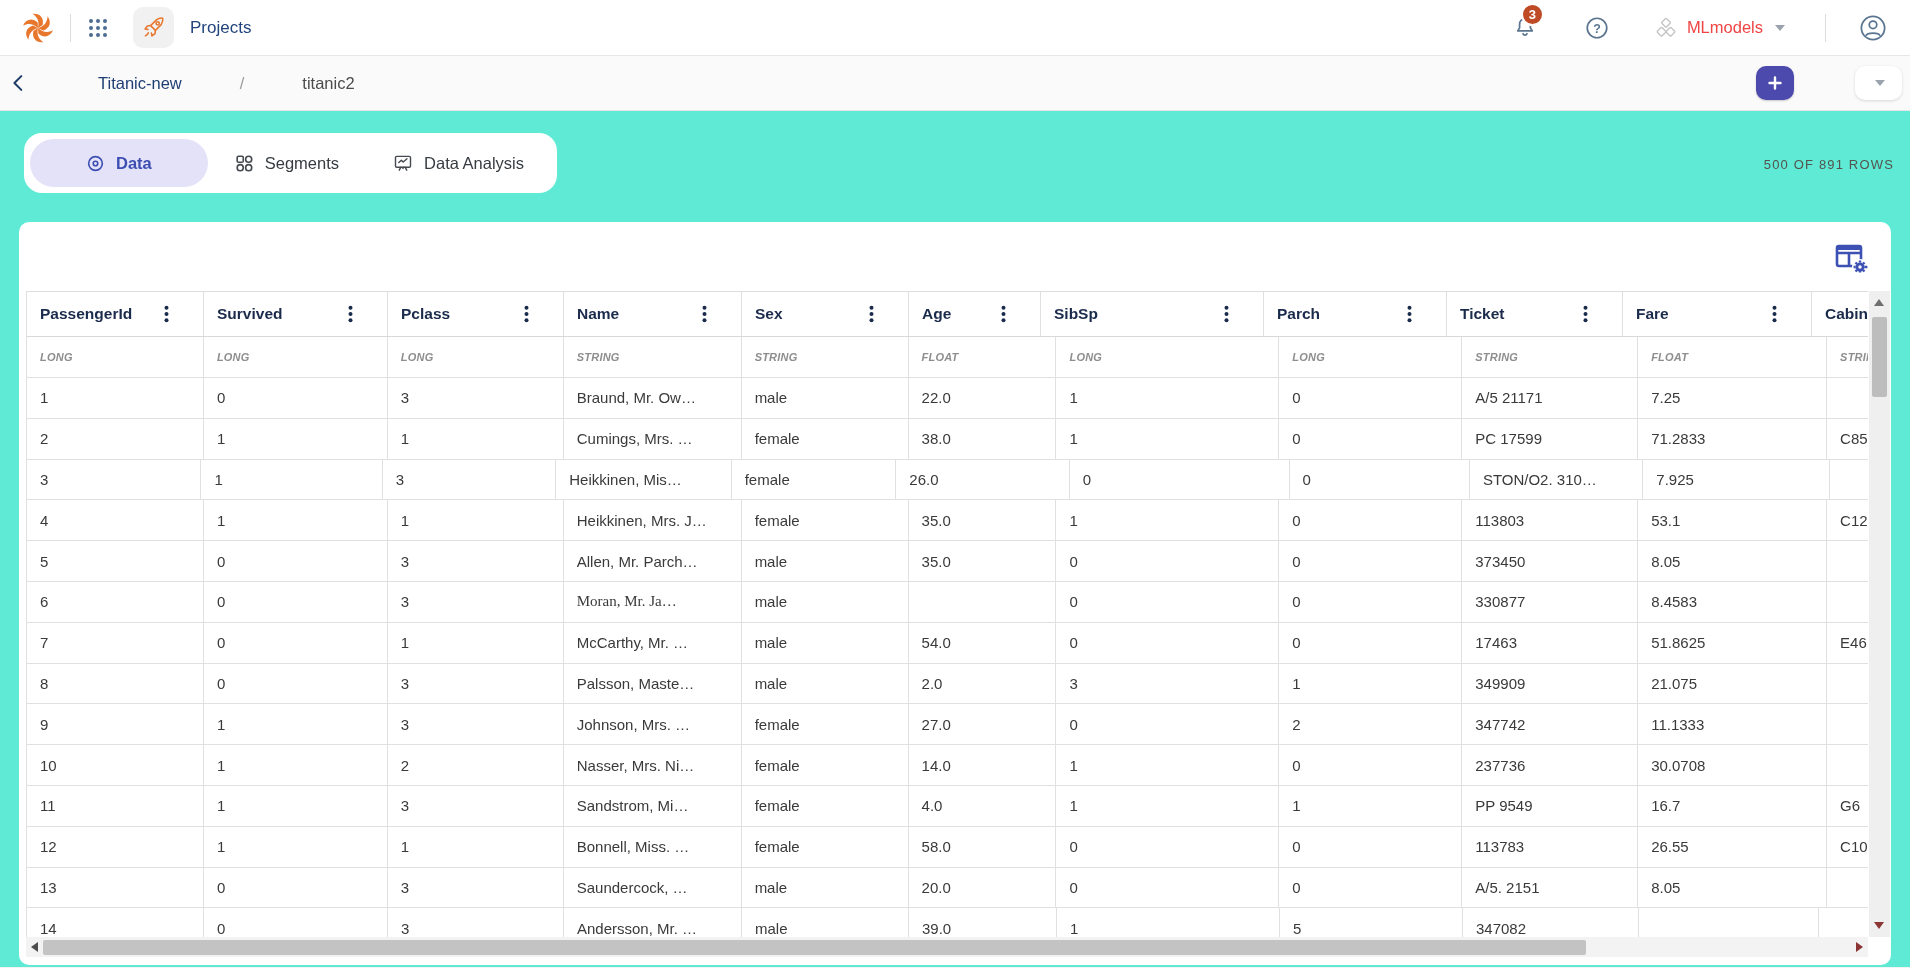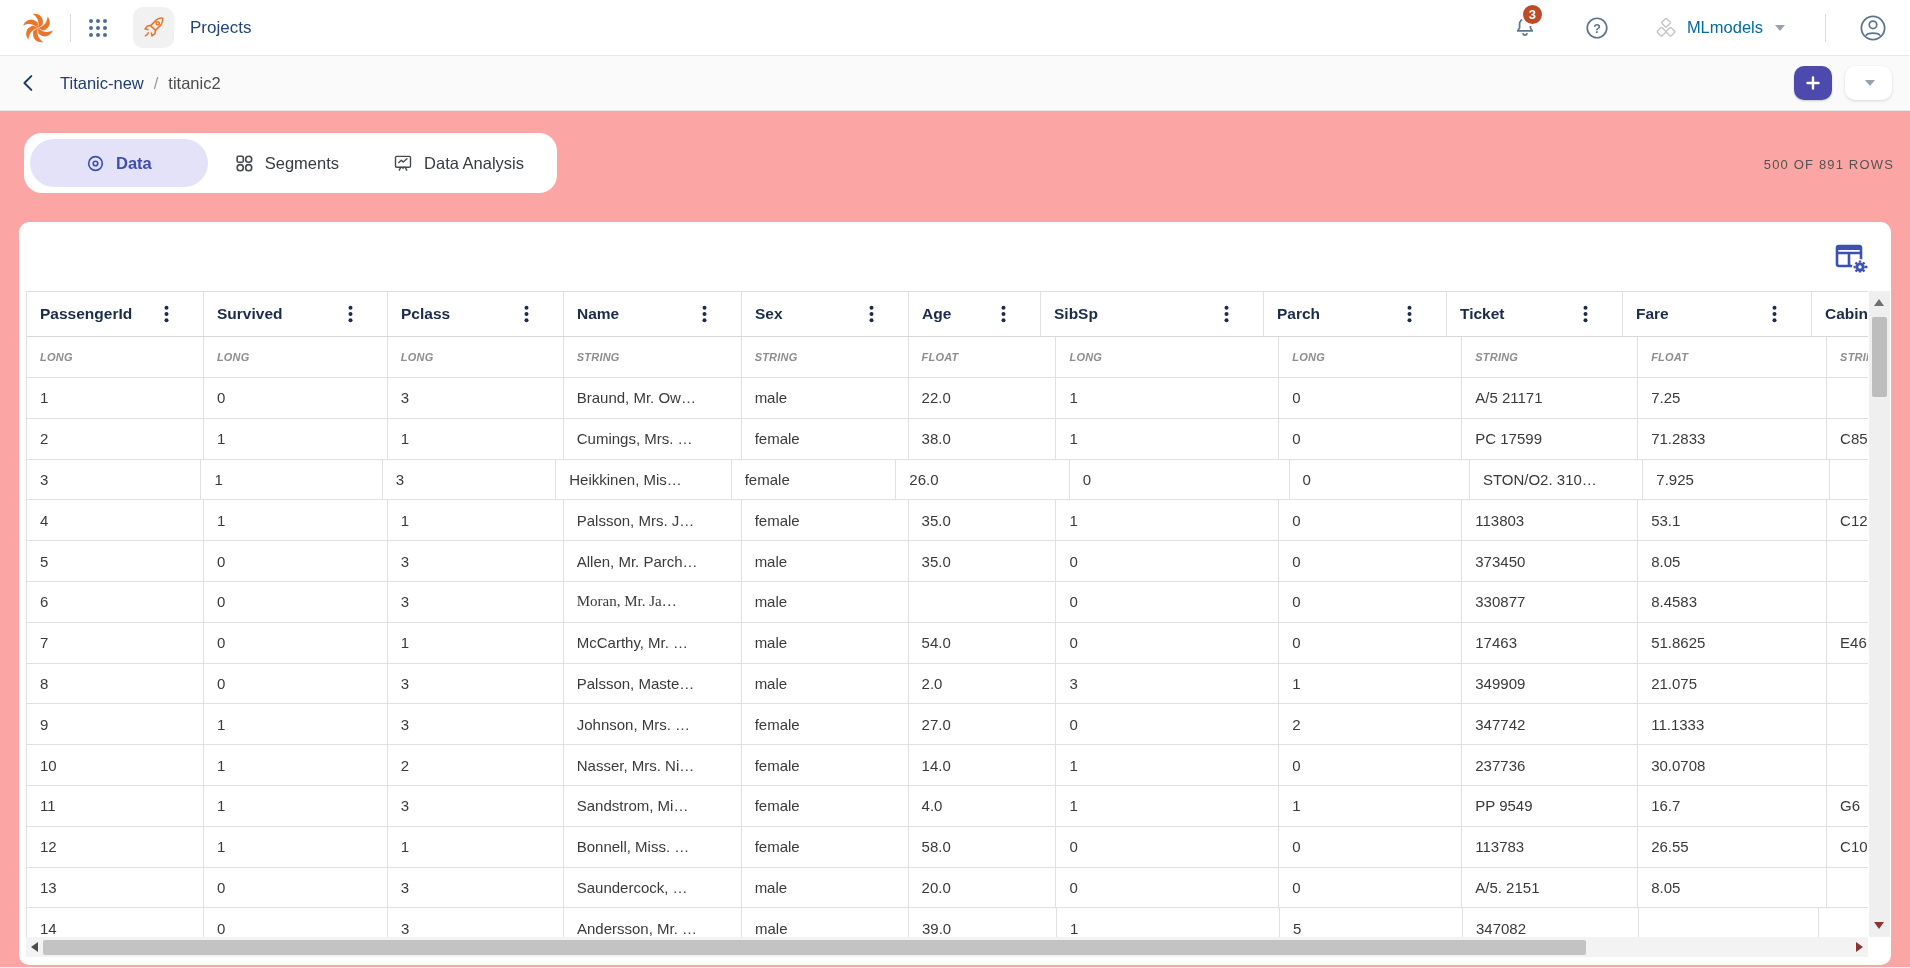--- a/index.html
+++ b/index.html
@@ -13,41 +13,41 @@
   .rocket-tile { width:41px; height:41px; border-radius:10px; background:#f1f1f2;
                  display:flex; align-items:center; justify-content:center; margin:0 16px 0 24px; cursor:pointer;}
   .projects-label { font-size:17px; color:#23457d; }
   .nav-spacer { flex:1; }
   .bell-wrap { position:relative; margin-right:46px; width:26px; height:26px; }
   .badge { position:absolute; top:-12px; left:9px; min-width:23px; height:23px; border-radius:50%;
            background:#bf4a26; color:#fff; font-size:13px; font-weight:700;
            display:flex; align-items:center; justify-content:center; border:2px solid #fff; }
   .help-wrap { margin-right:44px; display:flex; }
   .org { display:flex; align-items:center; gap:9px; margin-right:24px; cursor:pointer; }
-  .org-name { font-size:16.5px; color:#0369a1; }
+  .org-name { font-size:16.5px; color:#ef4444; }
   .caret { width:0; height:0; border-left:5px solid transparent; border-right:5px solid transparent;
            border-top:6px solid #9aa3ad; margin-left:3px; }
   .avatar-wrap { margin-left:16px; display:flex; }
 
   
   .subnav { height:55px; background:#fafafa; border-bottom:1px solid #e5e5e5;
-            display:flex; align-items:center; padding:0 18px; position:relative; z-index:4;}
+            display:flex; align-items:center; padding:0 8px; position:relative; z-index:4;gap:48px;}
   .back { margin-right:20px; display:flex; cursor:pointer; }
   .crumb-project { font-size:16.5px; color:#1e3e74; cursor:pointer; }
   .crumb-sep { font-size:16.5px; color:#9b9b9b; margin:0 10px; }
   .crumb-dataset { font-size:16.5px; color:#4c4c4c; }
   .plus-btn { width:38px; height:34px; border-radius:10px; background:#4c4bad; border:none;
               display:flex; align-items:center; justify-content:center; cursor:pointer;
               box-shadow:0 1px 2px rgba(0,0,0,.2); }
   .drop-btn { width:47px; height:34px; border-radius:10px; background:#fff; border:none; margin-left:13px;
               display:flex; align-items:center; justify-content:center; cursor:pointer;
               box-shadow:0 1px 3px rgba(0,0,0,.14); }
 
   
-  .page { position:relative; height:856px; background:#fca5a5; }
+  .page { position:relative; height:856px; background:#5eead4; }
   .tabs { position:absolute; left:24px; top:22px; height:60px; background:#fff; border-radius:18px;
           display:flex; align-items:center; padding:0 6px; }
   .tab { display:flex; align-items:center; gap:11px; height:48px; padding:0 27px; border-radius:24px;
          font-size:16.5px; color:#373c41; font-weight:500; cursor:pointer; background:transparent; border:none;}
   .tab.active { background:#e3e2f8; color:#3d4eb2; font-weight:700; padding:0 56px; }
   .rows-info { position:absolute; top:46px; right:16px; font-size:13px; color:#55534f;
                letter-spacing:.09em; }
 
   
   .card { position:absolute; left:19px; right:19px; top:111px; bottom:2px;
@@ -394,21 +394,21 @@
               <div class="d-cell" style="width: 223px;">0</div>
               <div class="d-cell" style="width: 183px;">0</div>
               <div class="d-cell" style="width: 176px;">STON/O2. 310…</div>
               <div class="d-cell" style="width: 189px;">7.925</div>
               <div class="d-cell" style="width: 180px;"></div>
             </div>
             <div class="d-row">
               <div class="d-cell" style="width: 177px;">4</div>
               <div class="d-cell" style="width: 184px;">1</div>
               <div class="d-cell" style="width: 176px;">1</div>
-              <div class="d-cell" style="width: 178px;">Palsson, Mrs. J…</div>
+              <div class="d-cell" style="width: 178px;">Heikkinen, Mrs. J…</div>
               <div class="d-cell" style="width: 167px;">female</div>
               <div class="d-cell" style="width: 148px;">35.0</div>
               <div class="d-cell" style="width: 223px;">1</div>
               <div class="d-cell" style="width: 183px;">0</div>
               <div class="d-cell" style="width: 176px;">113803</div>
               <div class="d-cell" style="width: 189px;">53.1</div>
               <div class="d-cell" style="width: 180px;">C123</div>
             </div>
             <div class="d-row">
               <div class="d-cell" style="width: 177px;">5</div>

